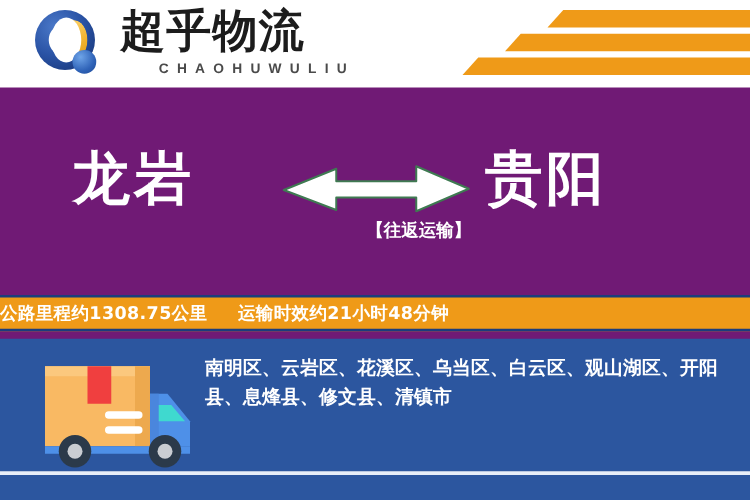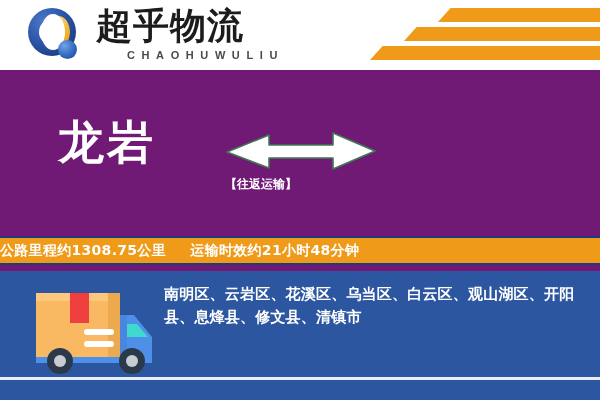--- a/index.html
+++ b/index.html
@@ -149,23 +149,23 @@
   }
   .arrow-svg {
     position: absolute;
     left: 0; top: 26px;
     width: 152px; height: 40px;
   }
   .arrow-note-bottom {
     position: absolute;
     left: 0; top: 72px;
     width: 152px;
-    text-align: left;
-    font-family: "DejaVu Sans", "Liberation Sans", sans-serif;
-    font-size: 12px;
+    text-align: right;
+    font-family: "DejaVu Sans", "Liberation Sans", sans-serif;
+    font-size: 14px;
     font-weight: 700;
     color: #ffffff;
     white-space: nowrap;
   }
 
   
   .info-bar {
     position: absolute;
     left: 0; top: 236px;
     width: 600px;
@@ -252,20 +252,21 @@
 
     <div class="arrow-block">
 
       <svg class="arrow-svg" viewBox="0 0 152 40">
         <polygon points="2,22 44,5 44,15 108,15 108,3 150,21 108,39 108,28 44,28 44,38" fill="#ffffff" stroke="#3f7a52" stroke-width="1.6" stroke-linejoin="round"></polygon>
       </svg>
 
       <div class="arrow-note-bottom">【往返运输】</div>
     </div>
 
+    <div class="city city-dest">贵阳</div>
 
   </div>
 
   <div class="info-bar">
     <div class="info-text">
       <span>公路里程约1308.75公里</span>
       <span class="info-gap"></span>
       <span>运输时效约21小时48分钟</span>
     </div>
   </div>

